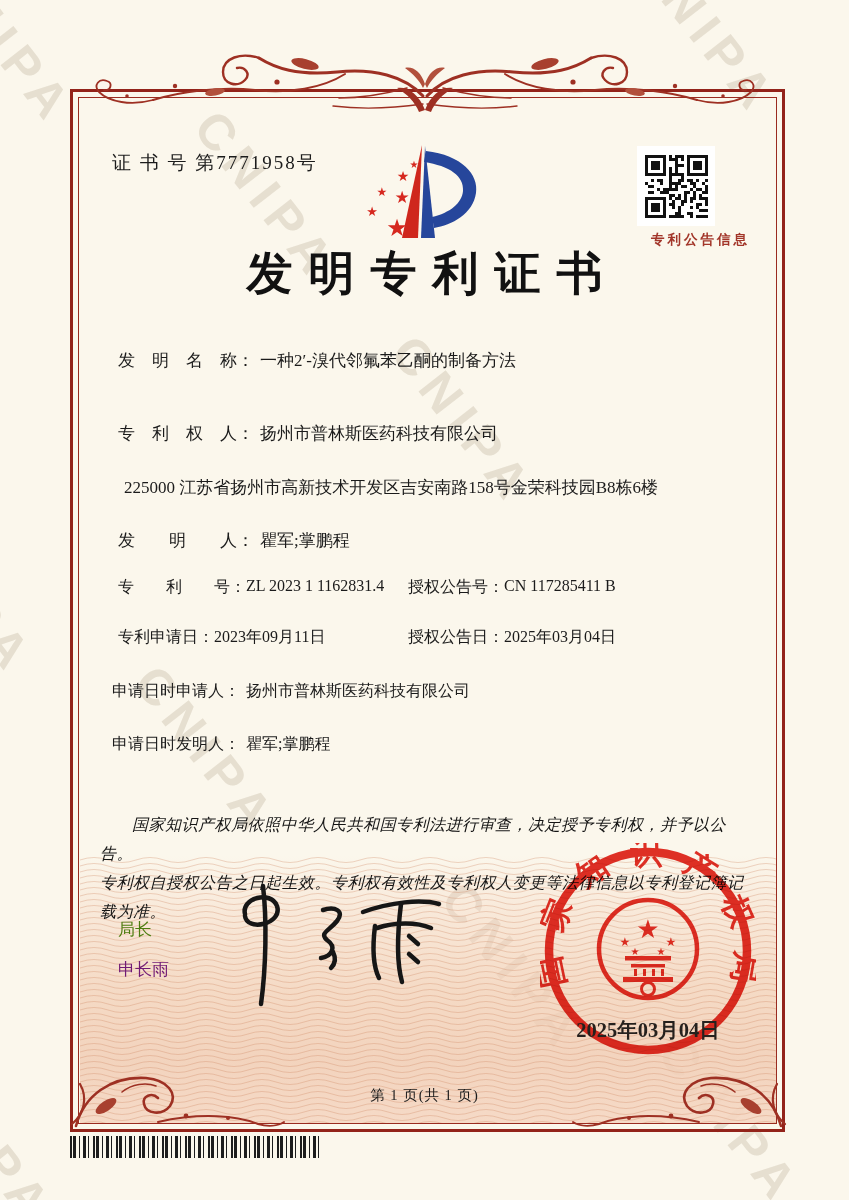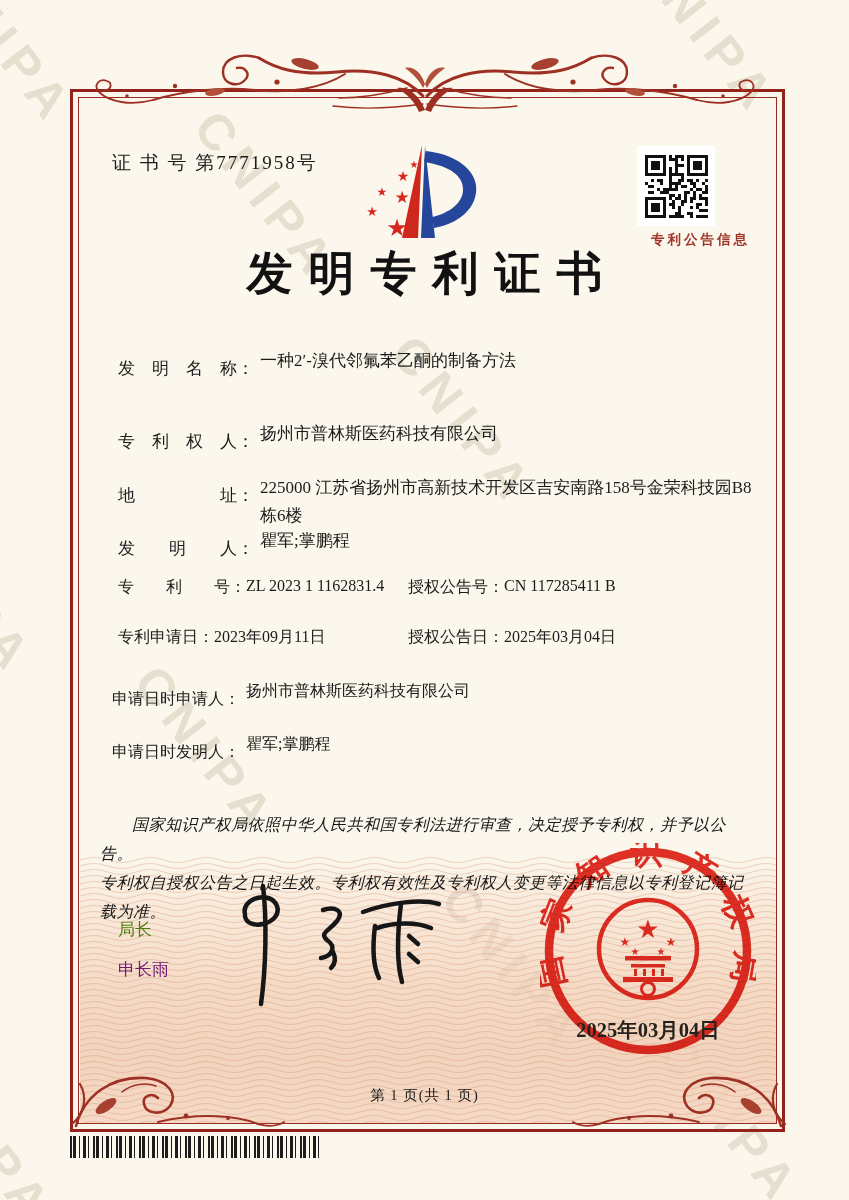--- a/index.html
+++ b/index.html
@@ -43,21 +43,21 @@
   .logo{left:352px;top:141px;z-index:3;}
   .qr-box{left:637px;top:146px;width:78px;height:80px;background:#fff;z-index:3;
           display:flex;align-items:center;justify-content:center;}
   .qr-label{left:630px;top:231px;width:120px;text-align:right;z-index:3;
             font-size:13.5px;font-weight:bold;letter-spacing:3px;color:#a23529;}
   .title{left:0;right:0;top:243px;text-align:center;z-index:3;
          font-size:46px;font-weight:bold;letter-spacing:16px;text-indent:16px;color:#111;}
   
   .fields{left:118px;top:0;width:640px;z-index:3;}
   .row{position:absolute;display:flex;font-size:17px;line-height:28px;}
-  .row .lbl{white-space:pre;flex:none;margin-top:8px;}
+  .row .lbl{white-space:pre;flex:none;}
   .row .val{margin-left:6px;}
   .r-name{top:347px;}
   .r-patentee{top:420px;}
   .r-address{top:474px;width:645px;}
   .r-address .val{width:540px;}
   .r-inventor{top:527px;}
   .r-two{display:flex;position:absolute;width:660px;gap:12px;}
   .r-nums{top:577px;}
   .r-dates{top:627px;text-align:center;}
   .col1{width:278px;flex:none;display:flex;}
@@ -307,21 +307,20 @@
 <div class="abs fields">
   <div class="row r-name">
     <span class="lbl">发　明　名　称：</span>
     <span class="val">一种2′-溴代邻氟苯乙酮的制备方法</span>
   </div>
   <div class="row r-patentee">
     <span class="lbl">专　利　权　人：</span>
     <span class="val">扬州市普林斯医药科技有限公司</span>
   </div>
   <div class="row r-address">
-    <span class="lbl">地　　　　　址：</span>
     <span class="val">225000 江苏省扬州市高新技术开发区吉安南路158号金荣科技园B8栋6楼</span>
   </div>
   <div class="row r-inventor">
     <span class="lbl">发　　明　　人：</span>
     <span class="val">瞿军;掌鹏程</span>
   </div>
   <div class="r-two r-nums">
     <div class="col1">
       <span class="lbl">专　　利　　号：</span>
       <span class="val">ZL 2023 1 1162831.4</span>

